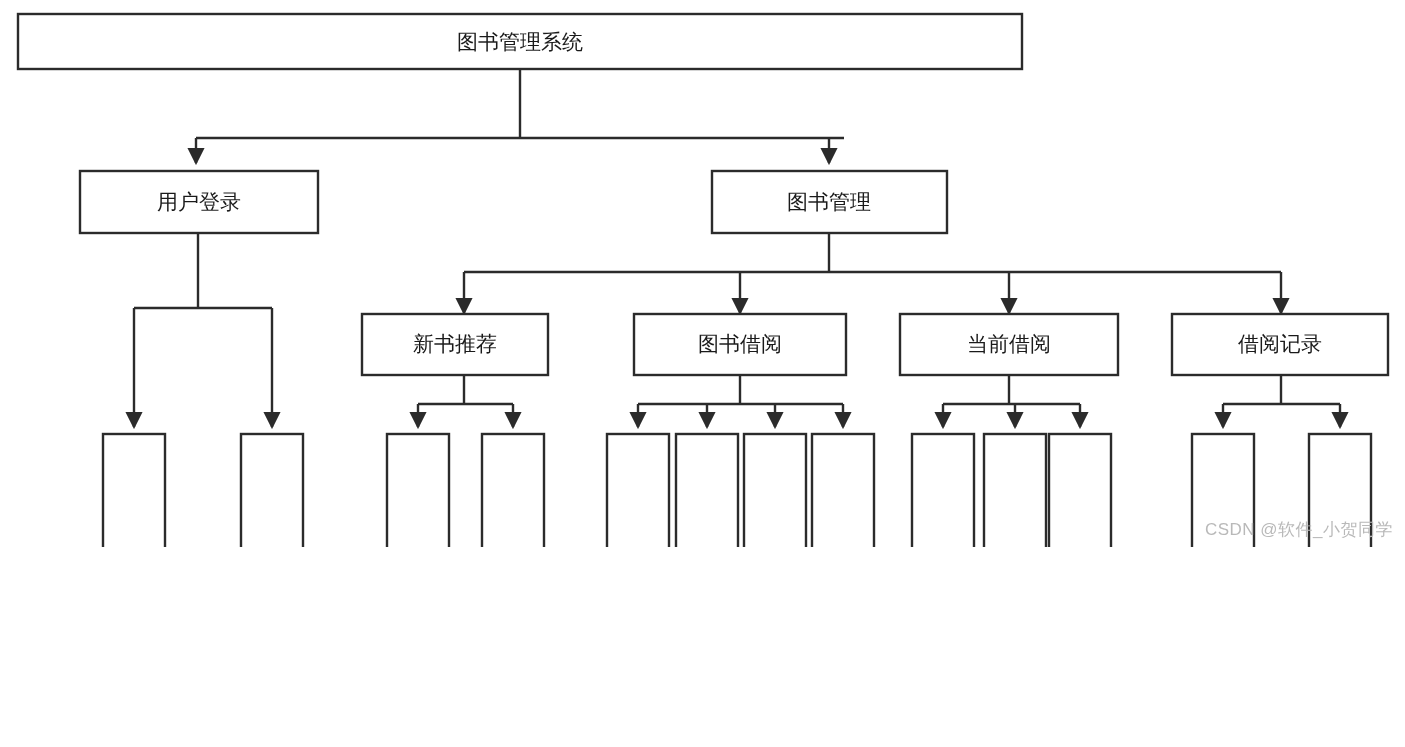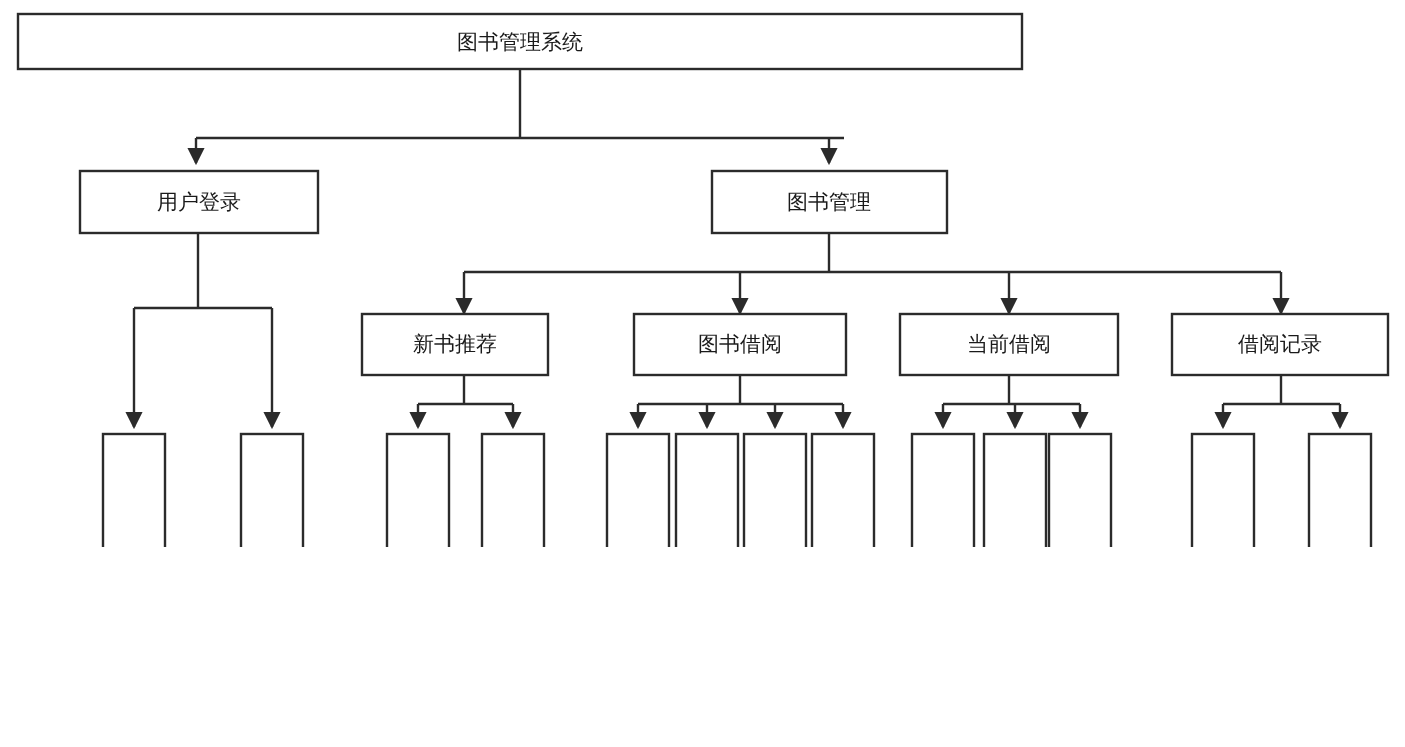--- a/index.html
+++ b/index.html
@@ -189,14 +189,15 @@
   <div class="leaf-label-wrap" style="left:744px; top:434px; width:62px; height:298px; align-items:flex-start;">编辑图书（管理员）</div>
   <div class="leaf-label-wrap" style="left:812px; top:434px; width:62px; height:298px;">借阅图书</div>
 
   <div class="leaf-label-wrap" style="left:912px; top:434px; width:62px; height:298px;">查询图书</div>
   <div class="leaf-label-wrap" style="left:984px; top:434px; width:62px; height:298px;">归还图书</div>
   <div class="leaf-label-wrap" style="left:1049px; top:434px; width:62px; height:298px; align-items:flex-start;">确认归还（管理员）</div>
 
   <div class="leaf-label-wrap" style="left:1192px; top:434px; width:62px; height:298px;">新增借阅记录</div>
   <div class="leaf-label-wrap" style="left:1309px; top:434px; width:62px; height:298px;">查询借阅记录</div>
 
+  <div id="watermark">CSDN @软件_小贺同学</div>
 
 </div>
 
 </body></html>

